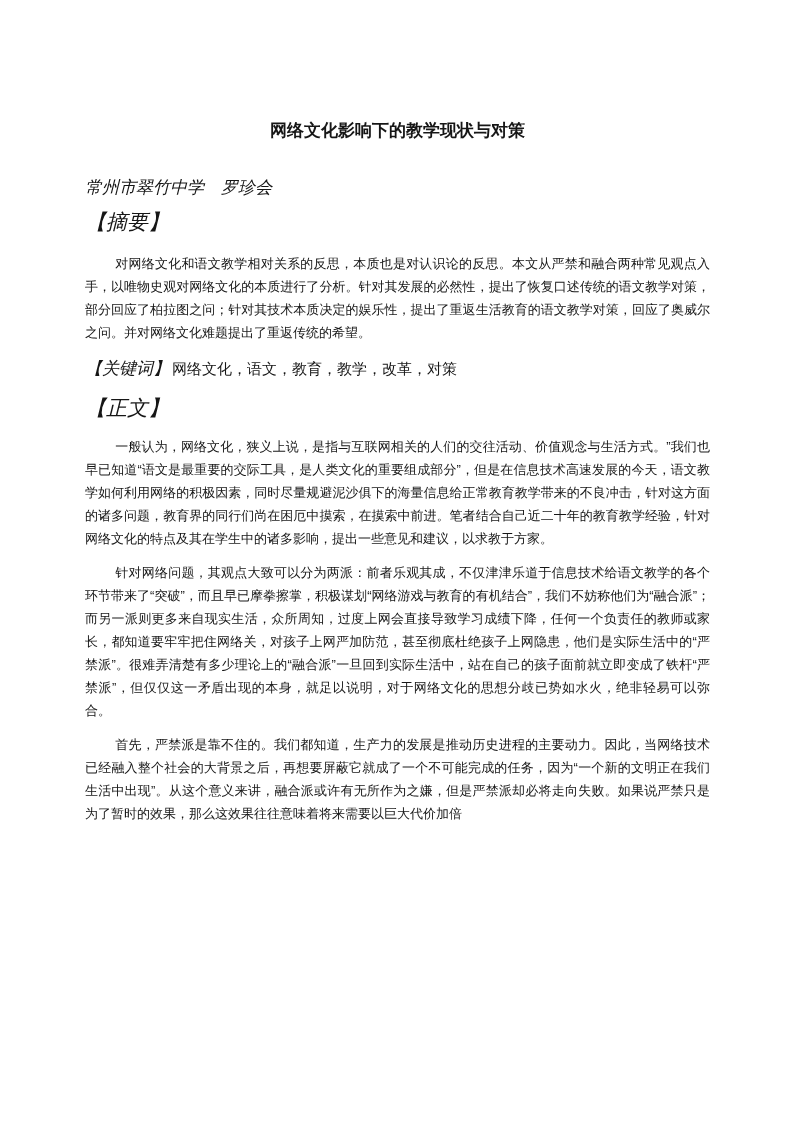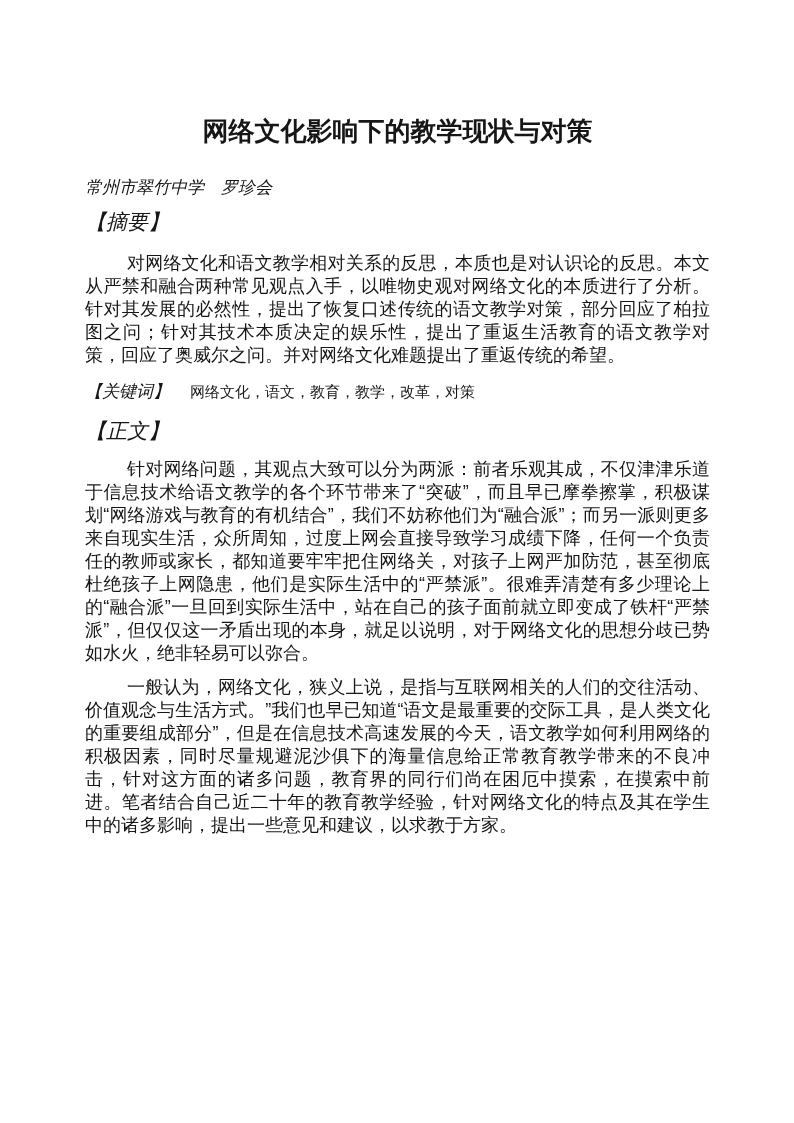--- a/index.html
+++ b/index.html
@@ -15,21 +15,21 @@
     font-family: "Liberation Sans", sans-serif;
   }
   .page {
     box-sizing: border-box;
     width: 794px;
     height: 1123px;
     padding: 116px 84px 0 85px;
     background: #ffffff;
   }
   .doc-title {
-    font-size: 26px;
+    font-size: 17px;
     line-height: 30px;
     font-weight: 700;
     text-align: center;
     margin: 0 0 30px 0;
     letter-spacing: 0px;
     font-family: "Liberation Sans", sans-serif;
   }
   .byline {
     font-size: 17px;
     line-height: 24px;
@@ -42,39 +42,39 @@
   .section-label {
     font-size: 21px;
     line-height: 24px;
     margin: 0 0 18px 0;
     font-weight: 400;
   }
   .section-label.tight {
     margin-bottom: 15px;
   }
   .para {
-    font-size: 18px;
+    font-size: 13px;
     line-height: 23px;
     text-align: justify;
     text-indent: 2.33em;
     margin: 0 0 11px 0;
     word-break: break-all;
   }
   .abstract-text {
     margin-bottom: 13px;
   }
   .keywords-line {
     font-size: 15px;
     line-height: 24px;
     margin: 0 0 15px 0;
     white-space: nowrap;
   }
   .keywords-line .label-inline {
     font-size: 17px;
-    margin-right: 20px;
+    margin-right: 2px;
   }
 </style>
 </head>
 <body>
 
 <div class="page">
 
   <h1 class="doc-title">网络文化影响下的教学现状与对策</h1>
 
   <div class="byline kai">常州市翠竹中学　罗珍会</div>
@@ -82,20 +82,21 @@
   <div class="section-label kai">【摘要】</div>
 
   <p class="para abstract-text">对网络文化和语文教学相对关系的反思，本质也是对认识论的反思。本文从严禁和融合两种常见观点入手，以唯物史观对网络文化的本质进行了分析。针对其发展的必然性，提出了恢复口述传统的语文教学对策，部分回应了柏拉图之问；针对其技术本质决定的娱乐性，提出了重返生活教育的语文教学对策，回应了奥威尔之问。并对网络文化难题提出了重返传统的希望。</p>
 
   <div class="keywords-line">
     <span class="kai label-inline">【关键词】</span><span>网络文化，语文，教育，教学，改革，对策</span>
   </div>
 
   <div class="section-label kai tight">【正文】</div>
 
+  <p class="para">一般认为，网络文化，狭义上说，是指与互联网相关的人们的交往活动、价值观念与生活方式。”我们也早已知道“语文是最重要的交际工具，是人类文化的重要组成部分”，但是在信息技术高速发展的今天，语文教学如何利用网络的积极因素，同时尽量规避泥沙俱下的海量信息给正常教育教学带来的不良冲击，针对这方面的诸多问题，教育界的同行们尚在困厄中摸索，在摸索中前进。笔者结合自己近二十年的教育教学经验，针对网络文化的特点及其在学生中的诸多影响，提出一些意见和建议，以求教于方家。</p>
+
   <p class="para">针对网络问题，其观点大致可以分为两派：前者乐观其成，不仅津津乐道于信息技术给语文教学的各个环节带来了“突破”，而且早已摩拳擦掌，积极谋划“网络游戏与教育的有机结合”，我们不妨称他们为“融合派”；而另一派则更多来自现实生活，众所周知，过度上网会直接导致学习成绩下降，任何一个负责任的教师或家长，都知道要牢牢把住网络关，对孩子上网严加防范，甚至彻底杜绝孩子上网隐患，他们是实际生活中的“严禁派”。很难弄清楚有多少理论上的“融合派”一旦回到实际生活中，站在自己的孩子面前就立即变成了铁杆“严禁派”，但仅仅这一矛盾出现的本身，就足以说明，对于网络文化的思想分歧已势如水火，绝非轻易可以弥合。</p>
-
-  <p class="para">一般认为，网络文化，狭义上说，是指与互联网相关的人们的交往活动、价值观念与生活方式。”我们也早已知道“语文是最重要的交际工具，是人类文化的重要组成部分”，但是在信息技术高速发展的今天，语文教学如何利用网络的积极因素，同时尽量规避泥沙俱下的海量信息给正常教育教学带来的不良冲击，针对这方面的诸多问题，教育界的同行们尚在困厄中摸索，在摸索中前进。笔者结合自己近二十年的教育教学经验，针对网络文化的特点及其在学生中的诸多影响，提出一些意见和建议，以求教于方家。</p>
 
 
 
+  <p class="para">首先，严禁派是靠不住的。我们都知道，生产力的发展是推动历史进程的主要动力。因此，当网络技术已经融入整个社会的大背景之后，再想要屏蔽它就成了一个不可能完成的任务，因为“一个新的文明正在我们生活中出现”。从这个意义来讲，融合派或许有无所作为之嫌，但是严禁派却必将走向失败。如果说严禁只是为了暂时的效果，那么这效果往往意味着将来需要以巨大代价加倍</p>
 
 </div>
 
 </body></html>

